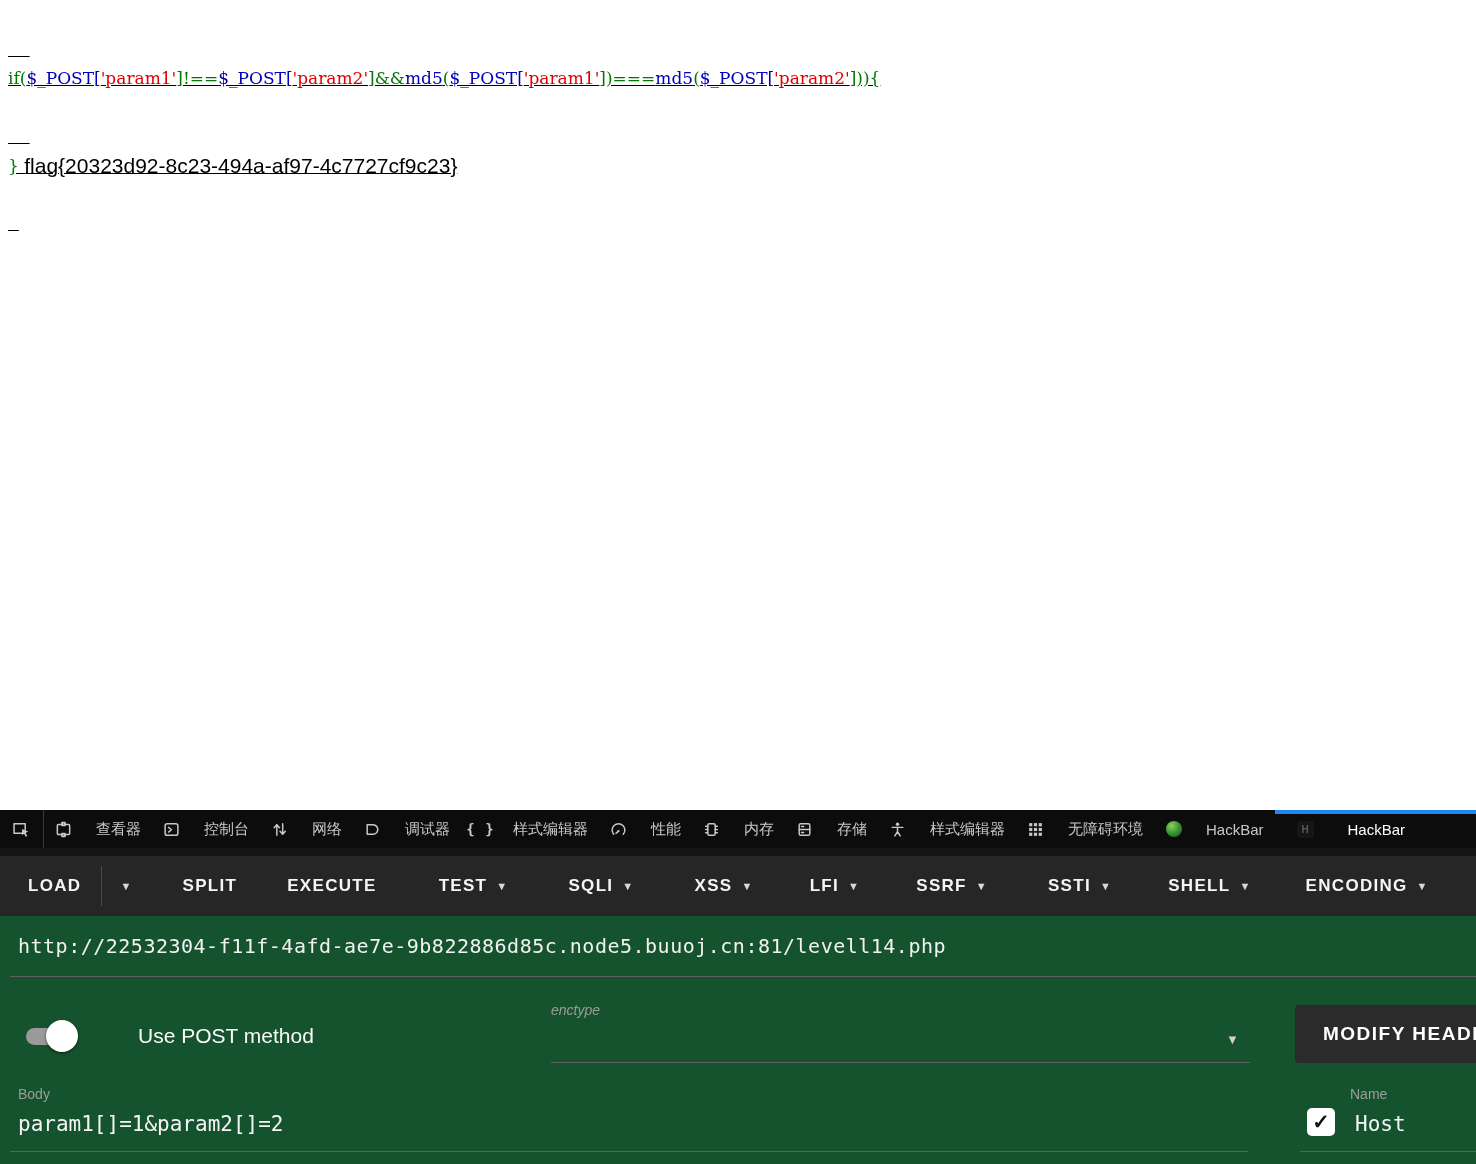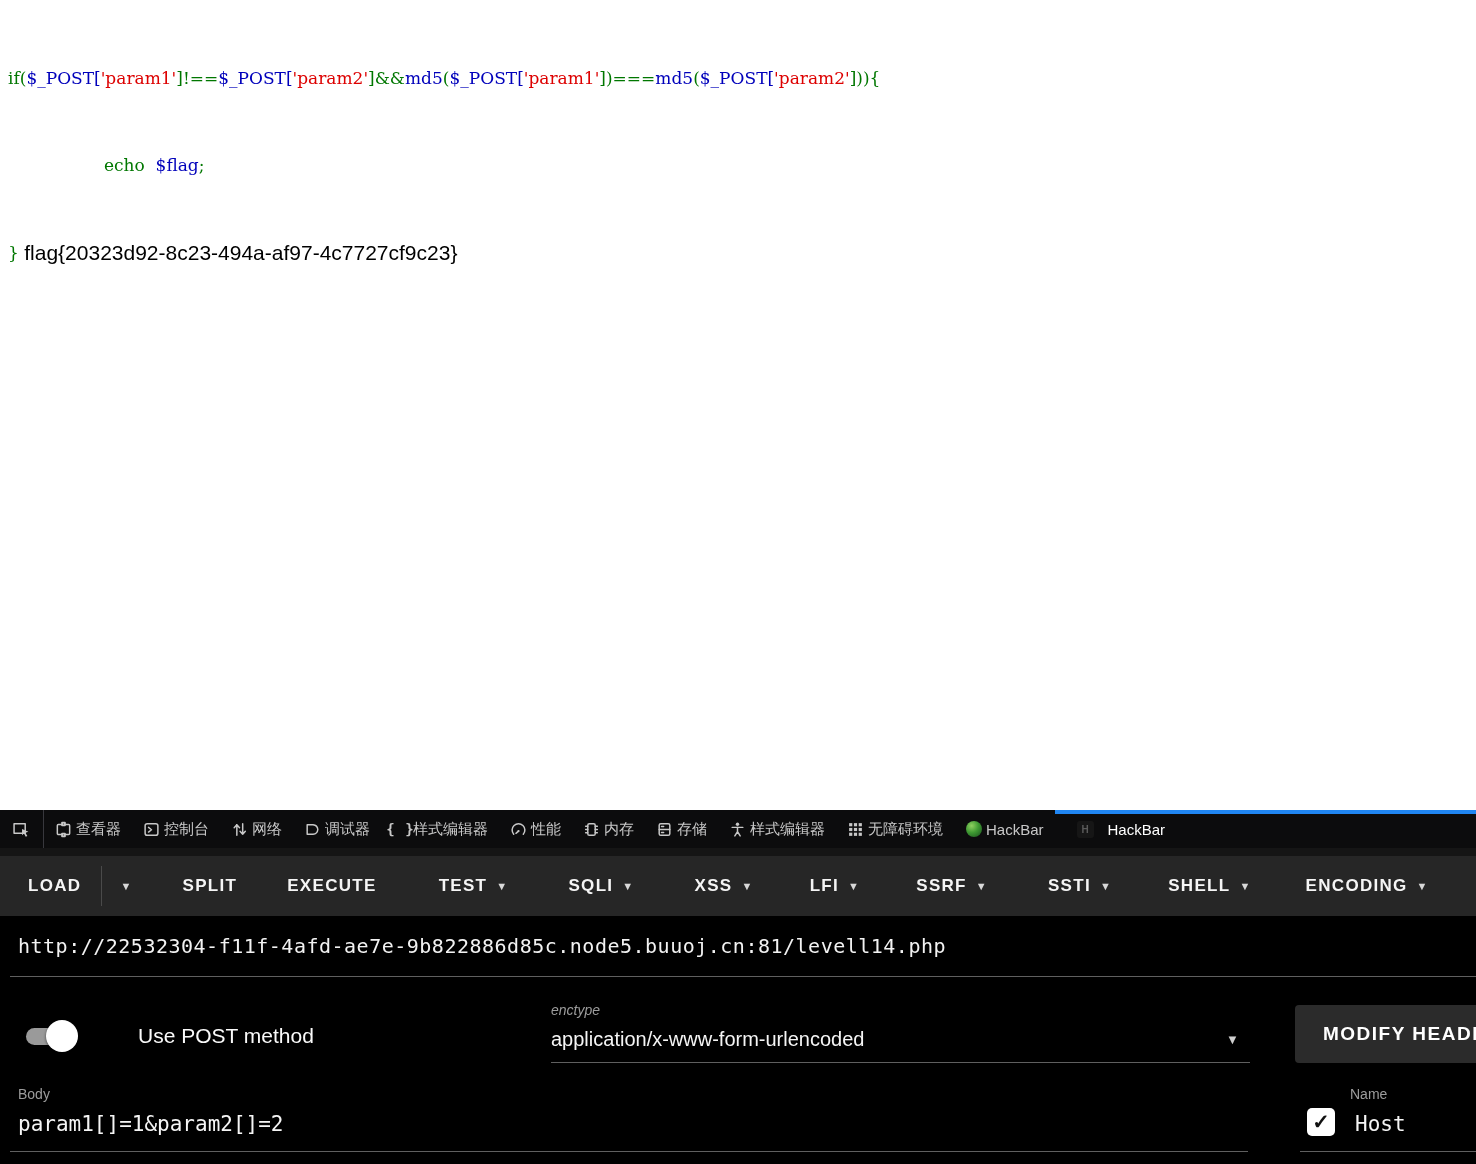--- a/index.html
+++ b/index.html
@@ -1,52 +1,52 @@
 <!DOCTYPE html>
 <html><head>
 <meta charset="utf-8">
 <style>
   * { margin:0; padding:0; box-sizing:border-box; }
   html,body { width:1476px; height:1164px; overflow:hidden; background:#fff;
               font-family:"Liberation Sans", sans-serif; }
 
   
-  .webpage { position:absolute; left:0; top:0; width:1476px; height:810px; background:#ffffff; }
+  .webpage { position:absolute; left:0; top:0; width:1476px; height:810px; background:#ffffff;text-decoration:underline; }
   .code { font-family:"DejaVu Serif", serif; font-size:17px; line-height:29px; padding:6px 0 0 8px; white-space:pre; }
   .code-line { height:29px; }
   .indent { padding-left:96px; }
   .flag-text { font-family:"Liberation Sans", sans-serif; font-size:21px; color:#000; vertical-align:-1px; }
 
   
   .devtools { position:absolute; left:0; top:810px; width:1476px; height:354px; background:#1b1b1b; }
 
   .tabbar { height:38px; background:#0c0c0d; display:flex; align-items:stretch; color:#c8c8c8; font-size:15px; }
   .pickbtn { width:44px; display:flex; align-items:center; justify-content:center; border-right:1px solid #38383d; }
-  .tab { display:flex; align-items:center; gap:4px; padding:0 11px; position:relative; white-space:nowrap; }
+  .tab { display:flex; align-items:center; gap:24px; padding:0 11px; position:relative; white-space:nowrap; }
   .tab .lbl { color:#c8c8c8; }
   .tab.active { }
   .tab.active .lbl { color:#ffffff; }
   .active-ind { position:absolute; left:0; top:0; right:0; height:4px; }
   .ticon { display:inline-flex; align-items:center; justify-content:center; width:17px; height:17px; }
   .braces { font-family:"DejaVu Sans Mono", monospace; font-size:14px; font-weight:bold; color:#c8c8c8; letter-spacing:1px;}
   .hb-green { width:16px; height:16px; border-radius:50%;
               background:radial-gradient(circle at 35% 30%, #8fd060 0%, #3f9a33 45%, #174d1c 100%); }
   .hb-square { width:17px; height:17px; border-radius:3px; background:#161616; color:#5a5a5a;
                font-size:10px; font-weight:bold; display:flex; align-items:center; justify-content:center; }
 
   .gapstrip { height:8px; background:#151515; }
 
   .menubar { height:60px; background:#262626; display:flex; align-items:center; padding-left:26px;
              color:#f5f5f5; font-size:17px; font-weight:bold; letter-spacing:1.3px; }
   .mitem { display:flex; align-items:center; margin-right:0; padding:0 2px; }
   .caret { font-size:11px; color:#d8d8d8; margin-left:9px; }
   .mdivider { width:1px; height:40px; background:#4a4a4a; margin:0 16px 0 18px; }
   .msp { width:46px; }
 
-  .hb-content { position:relative; height:248px; background:#000000; color:#fff; }
+  .hb-content { position:relative; height:248px; background:#14532d; color:#fff; }
   .mono { font-family:"DejaVu Sans Mono", monospace; }
 
   .url-text { position:absolute; left:18px; top:18px; font-size:20px; color:#f2f2f2; letter-spacing:0.5px; }
   .url-line { position:absolute; left:10px; right:0; top:60px; height:1px; background:#5f5f5f; }
 
   .toggle { position:absolute; left:20px; top:104px; width:58px; height:32px; }
   .toggle .track { position:absolute; left:6px; top:8px; width:46px; height:17px; border-radius:9px; background:#9a9a9a; }
   .toggle .knob  { position:absolute; right:0; top:0; width:32px; height:32px; border-radius:50%; background:#ffffff;
                    box-shadow:0 1px 3px rgba(0,0,0,.6); }
   .post-label { position:absolute; left:92px; top:108px; font-size:21px; color:#fafafa;margin-left:46px; }
@@ -73,21 +73,20 @@
   .name-line  { position:absolute; left:1300px; right:0; top:235px; height:1px; background:#5f5f5f; }
 
   svg.icon { stroke:#c8c8c8; fill:none; stroke-width:1.4; stroke-linecap:round; stroke-linejoin:round; }
 </style>
 </head>
 <body>
 
 <div class="webpage">
   <div class="code">
     <div class="code-line"><span><span style="color: rgb(0, 119, 0);">if(</span><span style="color: rgb(0, 0, 187);">$_POST[</span><span style="color: rgb(221, 0, 0);">'param1'</span><span style="color: rgb(0, 119, 0);">]!==</span><span style="color: rgb(0, 0, 187);">$_POST[</span><span style="color: rgb(221, 0, 0);">'param2'</span><span style="color: rgb(0, 119, 0);">]&amp;&amp;</span><span style="color: rgb(0, 0, 187);">md5</span><span style="color: rgb(0, 119, 0);">(</span><span style="color: rgb(0, 0, 187);">$_POST[</span><span style="color: rgb(221, 0, 0);">'param1'</span><span style="color: rgb(0, 119, 0);">])===</span><span style="color: rgb(0, 0, 187);">md5</span><span style="color: rgb(0, 119, 0);">(</span><span style="color: rgb(0, 0, 187);">$_POST[</span><span style="color: rgb(221, 0, 0);">'param2'</span><span style="color: rgb(0, 119, 0);">])){</span></span></div>
-    <div class="code-line indent"><span><span style="color: rgb(0, 119, 0);">echo  </span><span style="color: rgb(0, 0, 187);">$flag</span><span style="color: rgb(0, 119, 0);">;</span></span></div>
     <div class="code-line"><span><span style="color: rgb(0, 119, 0);">} </span></span><span class="flag-text">flag{20323d92-8c23-494a-af97-4c7727cf9c23}</span></div>
   </div>
 </div>
 
 <div class="devtools">
 
   <div class="tabbar">
     <div class="pickbtn">
       <span class="ticon">
         <svg class="icon" width="17" height="17" viewBox="0 0 16 16">
@@ -282,21 +281,20 @@
     <div class="url-text mono">http://22532304-f11f-4afd-ae7e-9b822886d85c.node5.buuoj.cn:81/levell14.php</div>
     <div class="url-line"></div>
 
     <div class="toggle">
       <div class="track"></div>
       <div class="knob"></div>
     </div>
     <div class="post-label">Use POST method</div>
 
     <div class="field-label enctype-label">enctype</div>
-    <div class="enctype-value">application/x-www-form-urlencoded</div>
     <div class="enctype-caret">▼</div>
     <div class="enctype-line"></div>
 
     <div class="modify-btn">MODIFY HEADER</div>
 
     <div class="field-label body-label">Body</div>
     <div class="body-value mono">param1[]=1&amp;param2[]=2</div>
     <div class="body-line"></div>
 
     <div class="field-label name-label">Name</div>

